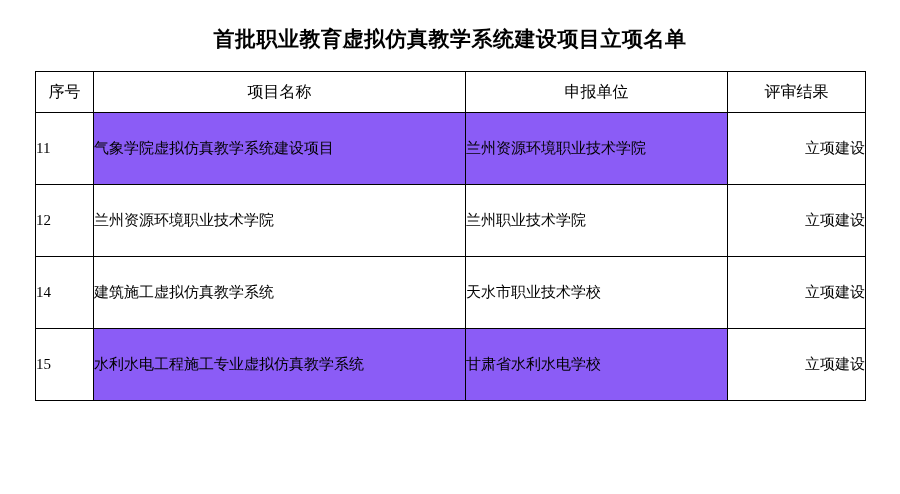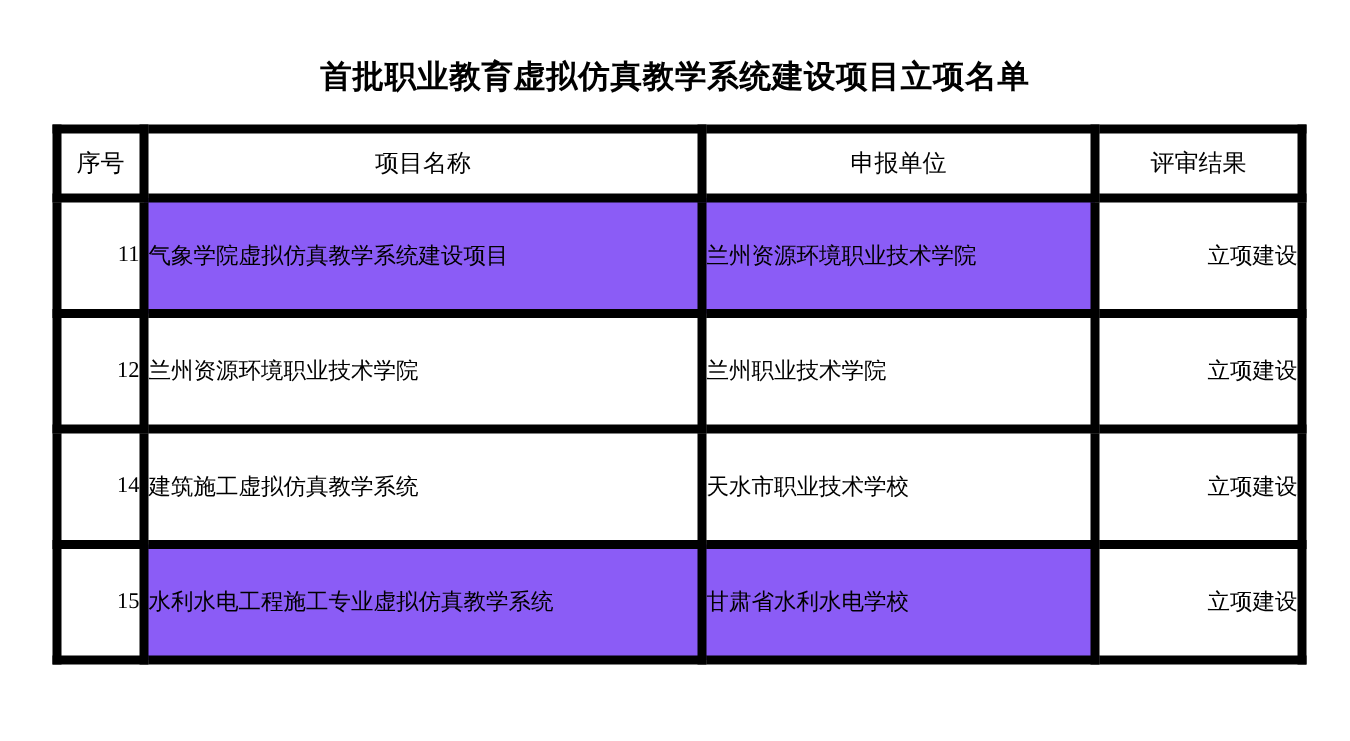--- a/index.html
+++ b/index.html
@@ -18,57 +18,57 @@
     width: 900px;
     height: 494px;
     position: relative;
     box-sizing: border-box;
   }
   .doc-title {
     text-align: center;
     font-size: 21px;
     font-weight: bold;
     letter-spacing: 0.5px;
-    padding-top: 39px;
+    padding-top: 27px;
     padding-bottom: 0;
     line-height: 1.2;
     font-family: "Liberation Serif", "DejaVu Serif", serif;
   }
   .table-wrap {
     margin: 19px auto 0 auto;
     width: 830px;
   }
   table.listing {
     border-collapse: collapse;
     width: 830px;
     table-layout: fixed;
     font-size: 15px;
   }
   table.listing th,
   table.listing td {
-    border: 6px solid #000000;
+    border: 1px solid #000000;
     padding: 0;
     vertical-align: middle;
   }
   thead th {
     height: 40px;
     font-weight: normal;
     text-align: center;
     font-size: 16px;
   }
   .col-no    { width: 58px; }
   .col-name  { width: 372px; }
   .col-unit  { width: 262px; }
   .col-res   { width: 138px; }
 
   tbody td {
     height: 71px;
   }
   td.c-no {
-    text-align: right;
+    text-align: left;
     font-size: 15px;
   }
   td.c-name, td.c-unit {
     text-align: left;
     padding-left: 10px;
     font-size: 15px;
   }
   td.c-res {
     text-align: right;
     font-size: 15px;

